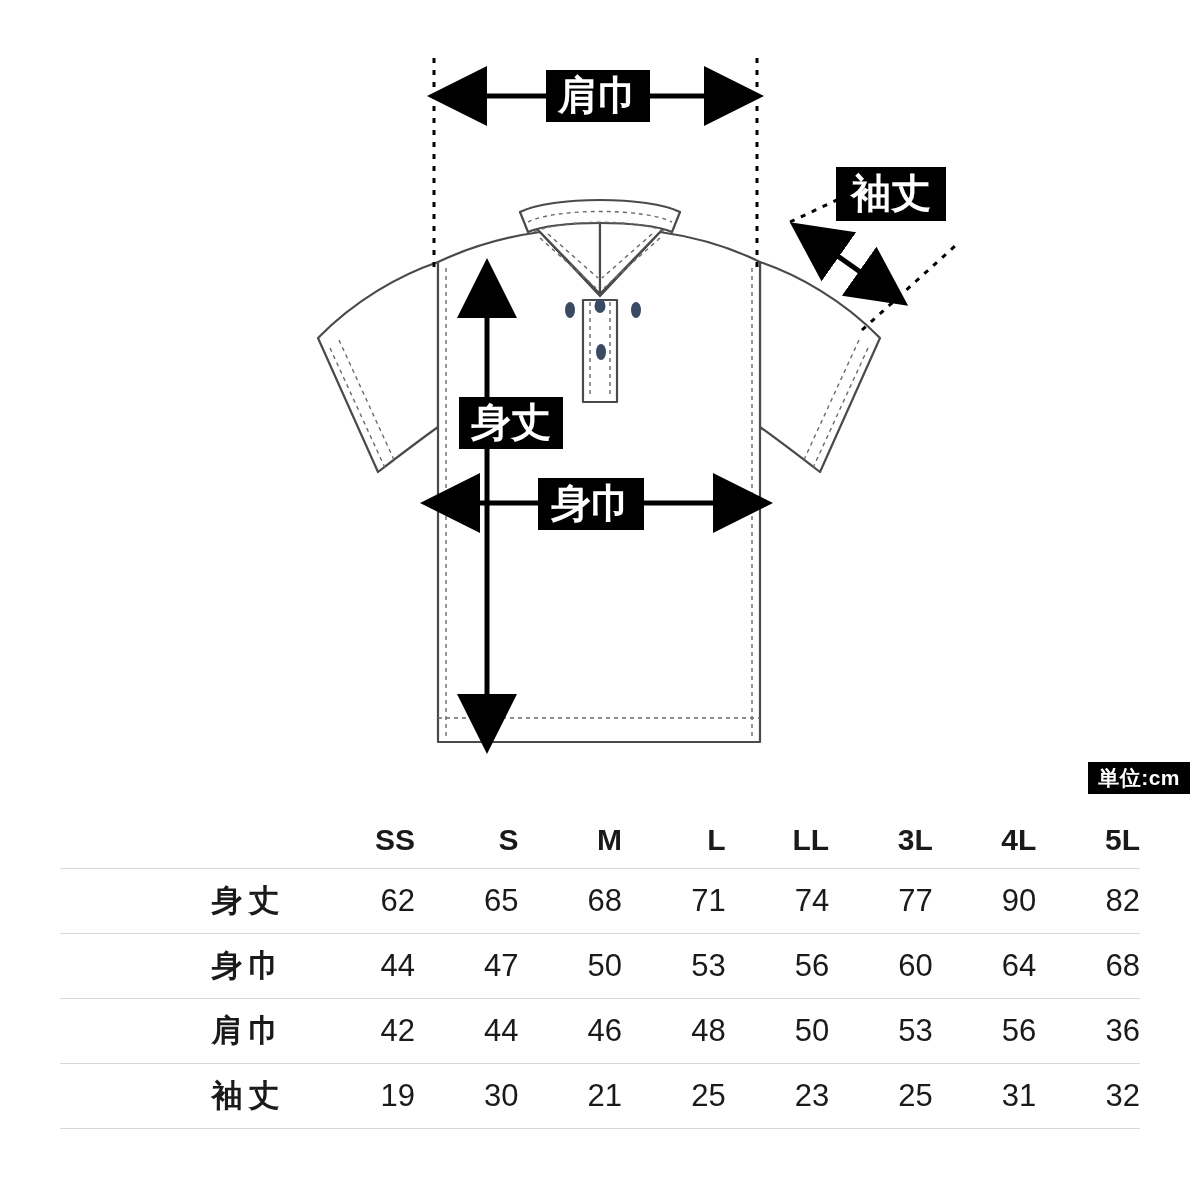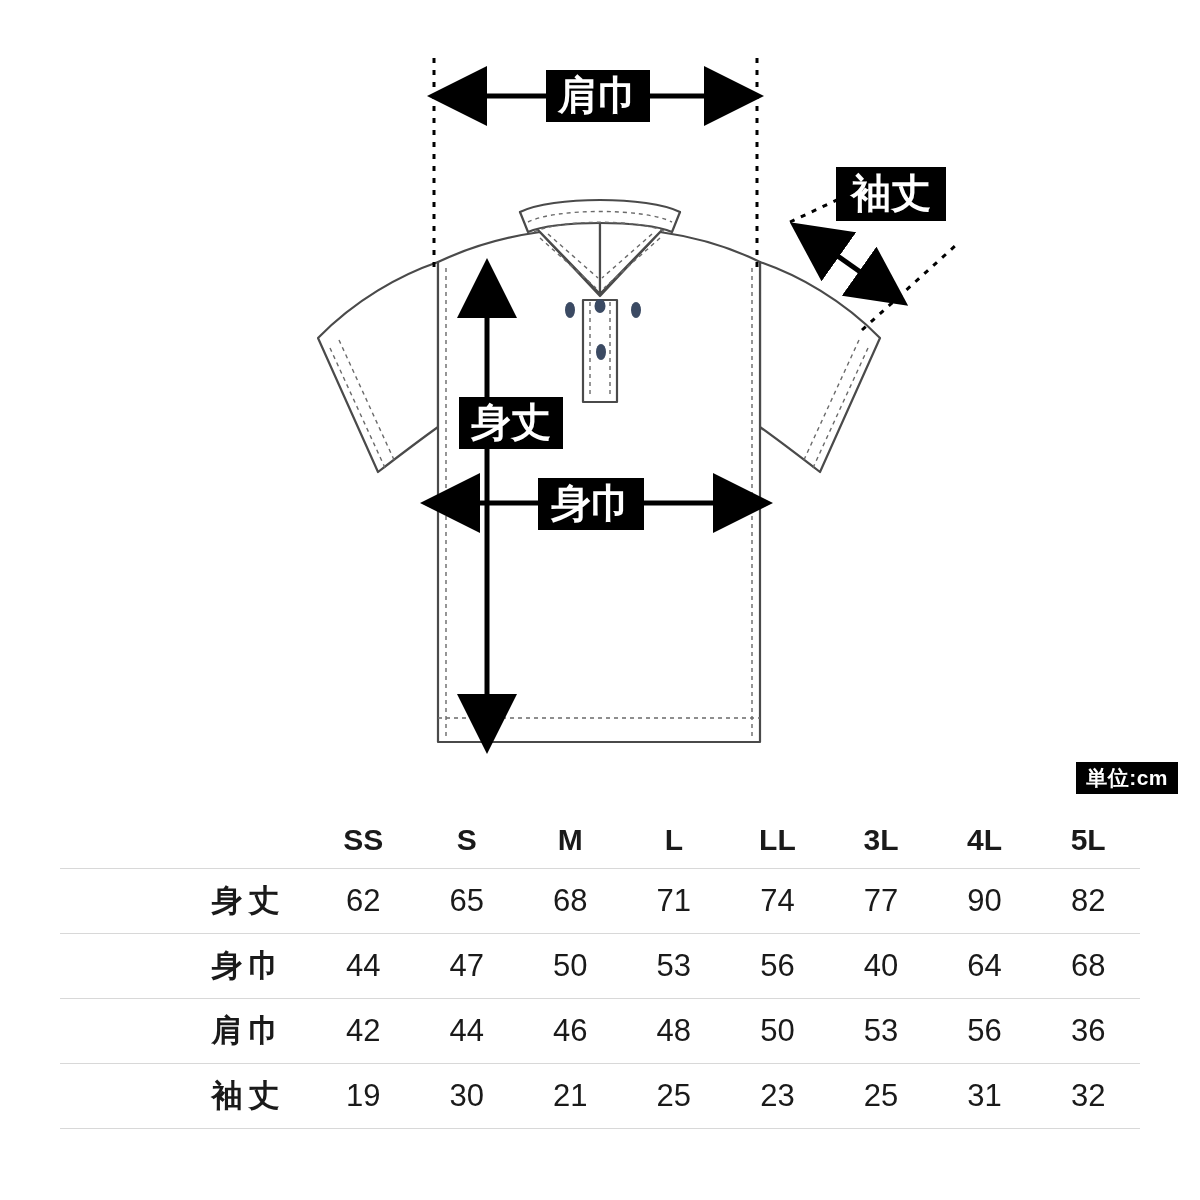--- a/index.html
+++ b/index.html
@@ -11,21 +11,21 @@
     position:relative;
     overflow:hidden;
   }
   #diagram{
     position:absolute;left:0;top:0;width:1200px;height:800px;
   }
   #diagram svg{display:block;}
 
   .unit-badge{
     position:absolute;
-    right:22px;
+    right:10px;
     top:762px;
     background:#000;
     color:#fff;
     font-size:21px;
     font-weight:700;
     padding:5px 10px 6px 10px;
     letter-spacing:0.5px;
     line-height:1;
   }
 
@@ -36,21 +36,21 @@
     width:1080px;
   }
   table.size-table{
     border-collapse:collapse;
     width:1080px;
     table-layout:fixed;
   }
   table.size-table th,
   table.size-table td{
     padding:0;
-    text-align:center;
+    text-align:right;
     vertical-align:middle;
     height:64px;
     font-size:31px;
     font-weight:400;
   }
   table.size-table thead th{
     font-weight:700;
     font-size:30px;
     height:56px;
     border:0;
@@ -206,21 +206,21 @@
         <td>90</td>
         <td>82</td>
       </tr>
       <tr>
         <td class="rowlabel">身巾</td>
         <td>44</td>
         <td>47</td>
         <td>50</td>
         <td>53</td>
         <td>56</td>
-        <td>40</td>
+        <td>60</td>
         <td>64</td>
         <td>68</td>
       </tr>
       <tr>
         <td class="rowlabel">肩巾</td>
         <td>42</td>
         <td>44</td>
         <td>46</td>
         <td>48</td>
         <td>50</td>

